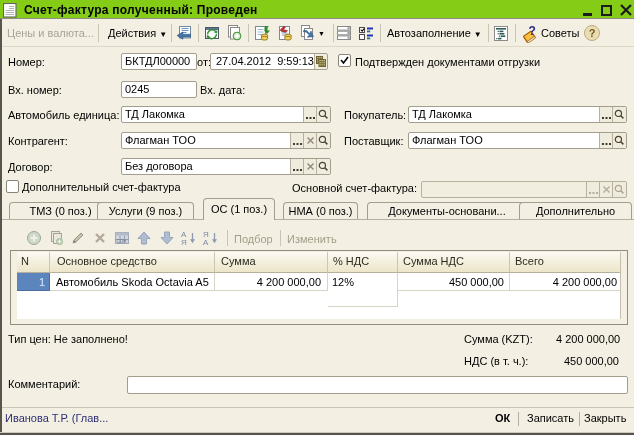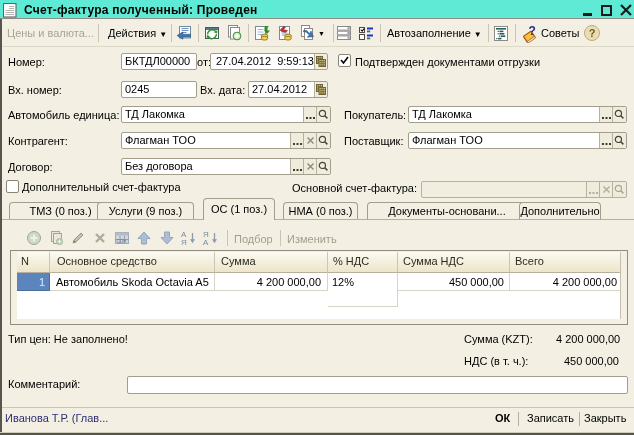--- a/index.html
+++ b/index.html
@@ -1,20 +1,20 @@
 <!DOCTYPE html>
 <html><head>
 <meta charset="utf-8">
 <style>
   * { margin:0; padding:0; box-sizing:border-box; }
   html,body { width:634px; height:435px; overflow:hidden; }
   body { font-family:"Liberation Sans", sans-serif; font-size:11px; color:#000; }
   #win { position:relative; width:634px; height:435px; background:#f3f0e3; }
   .abs { position:absolute; }
-  #title { position:absolute; left:0; top:0; width:634px; height:19px; background:#5eead4; border-bottom:1px solid #8f8d86; }
+  #title { position:absolute; left:0; top:0; width:634px; height:19px; background:#84cc16; border-bottom:1px solid #8f8d86; }
   #title .txt { position:absolute; left:24px; top:3px; font-size:12px; font-weight:bold; white-space:nowrap; letter-spacing:.25px; }
   .sep { position:absolute; width:1px; background:#c9c5b4; top:24px; height:18px; }
   .tbtxt { position:absolute; top:27px; font-size:11px; white-space:nowrap; }
   .icon16 { position:absolute; top:25px; width:16px; height:16px; }
   .ticon { position:absolute; top:230px; width:16px; height:16px; }
   .inp { position:absolute; height:17px; background:#fff; border:1px solid #a39d8c; border-radius:2px;
          font-size:11px; line-height:15px; padding-left:3px; white-space:nowrap; overflow:hidden; }
   .fb { position:absolute; top:0; height:15px; width:14px; background:#efebdd; border-left:1px solid #b8b19d; }
   .cb { position:absolute; width:13px; height:13px; background:#fff; border:1px solid #8a8578; border-radius:2px; }
   .lbl { position:absolute; font-size:11px; white-space:nowrap; }
@@ -183,42 +183,20 @@
   <div class="cb" style="left:338px;top:54px">
     <svg width="11" height="11" viewBox="0 0 11 11" style="position:absolute;left:0;top:0">
       <path d="M2 5 L4.5 8 L9 2" stroke="#000" stroke-width="1.6" fill="none"></path>
     </svg>
   </div>
   <div class="lbl" style="left:355px;top:56px">Подтвержден документами отгрузки</div>
 
   <div class="lbl" style="left:8px;top:84px">Вх. номер:</div>
   <div class="inp" style="left:121px;top:81px;width:76px">0245</div>
   <div class="lbl" style="left:200px;top:84px">Вх. дата:</div>
-  <div class="inp" style="left:248px;top:81px;width:80px">27.04.2012
-    <div class="fb" style="right:0;width:13px;border-radius:0 1px 1px 0">
-      <svg style="position:absolute;left:1px;top:2px" width="10" height="11" viewBox="0 0 10 11">
-        <rect x="0.5" y="0.5" width="6" height="7" fill="#d2c68c" stroke="#6e6535"></rect>
-        <g stroke="#6e6535" stroke-width="0.8">
-            <line x1="1" y1="2.4" x2="6.5" y2="2.4"></line>
-            <line x1="1" y1="4.2" x2="6.5" y2="4.2"></line>
-            <line x1="1" y1="6" x2="6.5" y2="6"></line>
-        <line x1="2.4" y1="1" x2="2.4" y2="7.5"></line>
-            <line x1="4.4" y1="1" x2="4.4" y2="7.5"></line>
-          </g>
-        <rect x="3" y="3.5" width="6.5" height="7" fill="#d2c68c" stroke="#6e6535"></rect>
-        <g stroke="#6e6535" stroke-width="0.8">
-            <line x1="3.5" y1="5.6" x2="9" y2="5.6"></line>
-            <line x1="3.5" y1="7.4" x2="9" y2="7.4"></line>
-            <line x1="3.5" y1="9.2" x2="9" y2="9.2"></line>
-        <line x1="5.2" y1="4" x2="5.2" y2="10.5"></line>
-            <line x1="7.2" y1="4" x2="7.2" y2="10.5"></line>
-          </g>
-      </svg>
-    </div>
-  </div>
 
   <div class="lbl" style="left:8px;top:109px">Автомобиль единица:</div>
   <div class="inp" style="left:121px;top:106px;width:210px">ТД Лакомка
     <div class="fb" style="right:13px">
         <svg width="13" height="15" style="position:absolute;left:0;top:0">
           <g fill="#3f3d31">
             <rect x="2" y="10" width="2" height="2"></rect>
             <rect x="5.5" y="10" width="2" height="2"></rect>
             <rect x="9" y="10" width="2" height="2"></rect>
           </g>
@@ -340,21 +318,21 @@
         <line x1="6.8" y1="6.8" x2="9.4" y2="9.4" stroke="#aba490" stroke-width="1.5"></line>
       </svg>
     </div>
   </div>
 
   <div id="tabs">
     <div class="tab" style="left:9px;width:103px">ТМЗ (0 поз.)</div>
     <div class="tab" style="left:97px;width:97px">Услуги (9 поз.)</div>
     <div class="tab" style="left:283px;width:75px">НМА (0 поз.)</div>
     <div class="tab" style="left:367px;width:160px">Документы-основани...</div>
-    <div class="tab" style="left:519px;width:82px">Дополнительно</div>
+    <div class="tab" style="left:519px;width:113px">Дополнительно</div>
     <div class="abs" style="left:0;top:219px;width:634px;height:1px;background:#b5b09e"></div>
     <div class="tab" style="left:203px;top:198px;width:72px;height:22px;line-height:20px;z-index:3">ОС (1 поз.)</div>
   </div>
 
   <div id="ttb">
     <svg class="ticon" style="left:26px" viewBox="0 0 16 16">
       <circle cx="8" cy="8" r="6.5" fill="#cfd8c8" stroke="#9aa894"></circle>
       <path d="M8 4.5 v7 M4.5 8 h7" stroke="#eef2ea" stroke-width="1.8"></path>
     </svg>
     <svg class="ticon" style="left:48px" viewBox="0 0 16 16">

